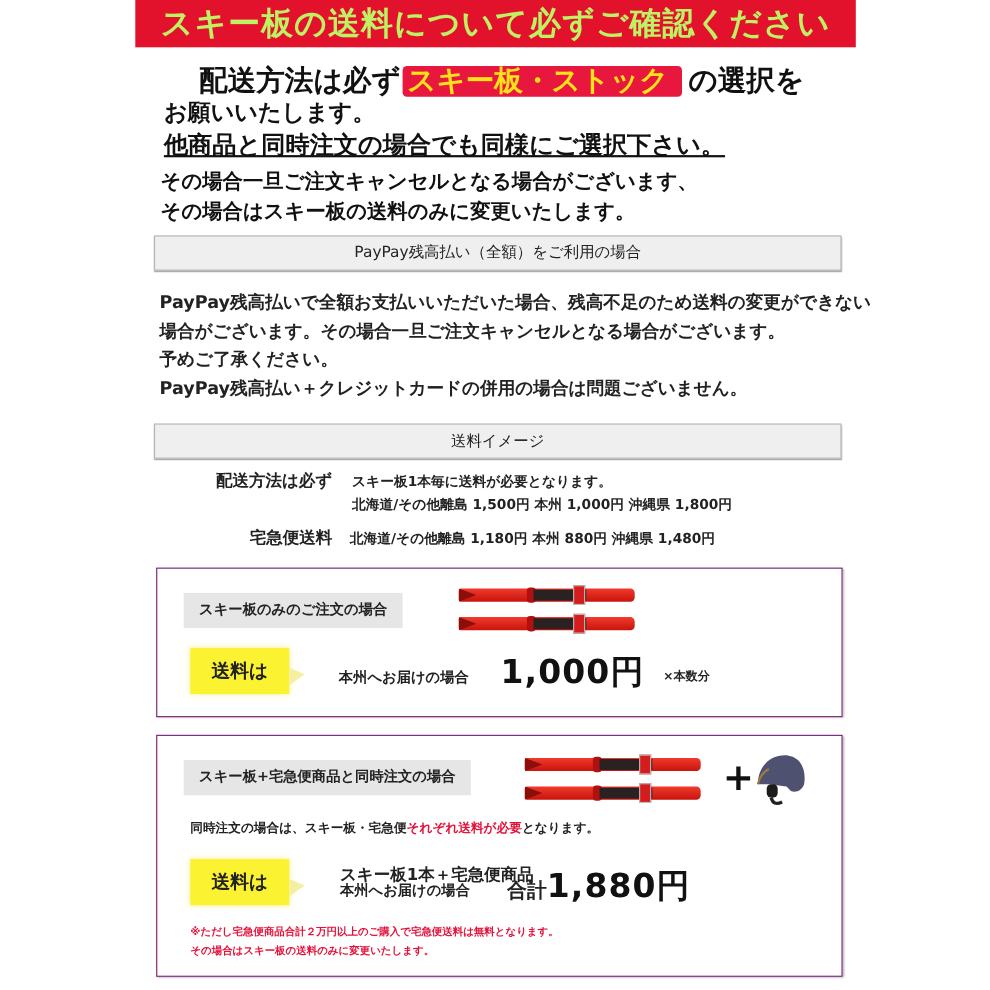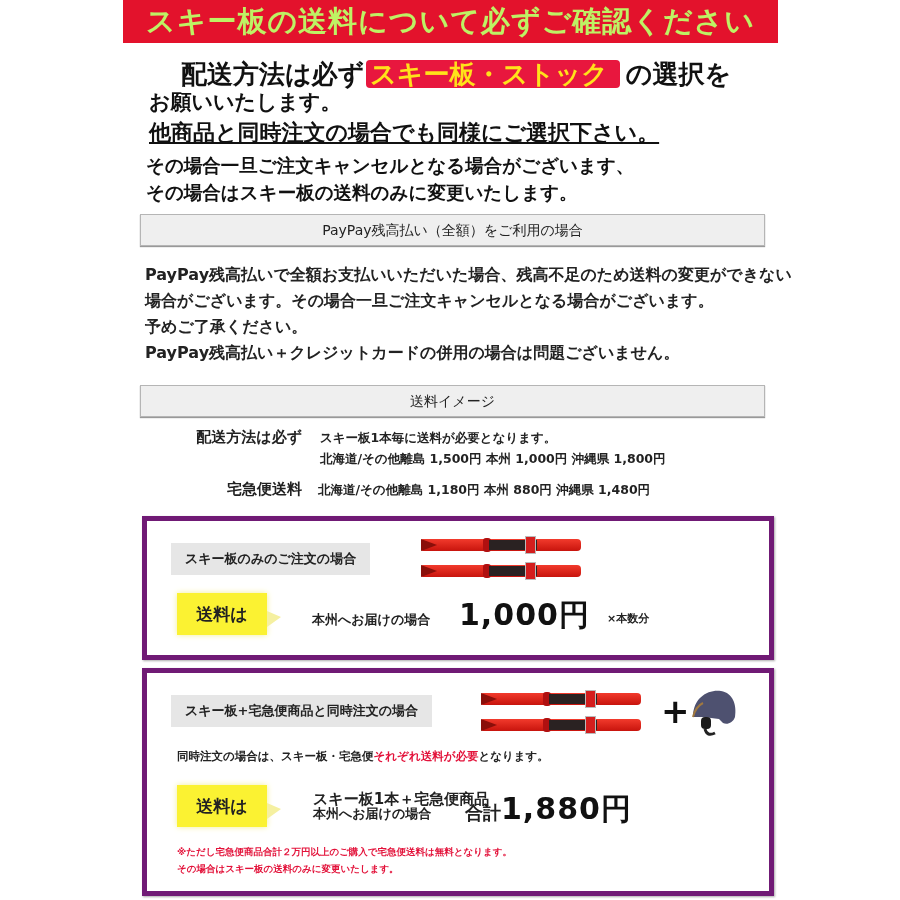--- a/index.html
+++ b/index.html
@@ -26,21 +26,21 @@
   .sec-h { left: 140px; width: 623px; height: 30px; background: #efefef; border: 1px solid #b5b5b5;
            box-shadow: 0 1px 1px #999; text-align: center; line-height: 30px; font-size: 14px; color: #222; }
 
   .paypay { left: 145px; top: 262px; width: 630px; font-size: 16px; line-height: 26px; color: #222; white-space: nowrap; font-weight: bold; }
 
   
   .ship-label { font-size: 15px; font-weight: bold; color: #222; text-align: right; white-space: nowrap; }
   .ship-text { font-size: 12.5px; font-weight: bold; color: #222; white-space: nowrap; }
 
   
-  .box { left: 142px; width: 622px; background: #fff; border: 5px solid #701a75; box-shadow: 1px 1px 2px #aaa; }
+  .box { left: 142px; width: 622px; background: #fff; border: 1px solid #701a75; box-shadow: 1px 1px 2px #aaa; }
   .tag { background: #e6e6e6; color: #222; font-weight: bold; font-size: 13px; height: 32px; line-height: 32px;
          padding: 0 14px; white-space: nowrap; }
   .yellow { background: #fbf232; box-shadow: 0 0 6px #f3ef9a; width: 90px; height: 42px; line-height: 42px;
             text-align: center; font-size: 17px; font-weight: bold; color: #222; }
   .yellow::after { content: ""; position: absolute; right: -14px; top: 18px; width: 0; height: 0;
             border-top: 6px solid transparent; border-bottom: 10px solid transparent; border-left: 14px solid #f5f0a0; }
   .small-b { font-size: 12px; font-weight: bold; color: #222; white-space: nowrap; }
   .big { font-size: 30px; font-weight: bold; color: #111; letter-spacing: 1px; white-space: nowrap; }
   .red { color: #e3123a; }
   .note { font-size: 9.5px; font-weight: bold; color: #e3123a; line-height: 17px; white-space: nowrap; }

